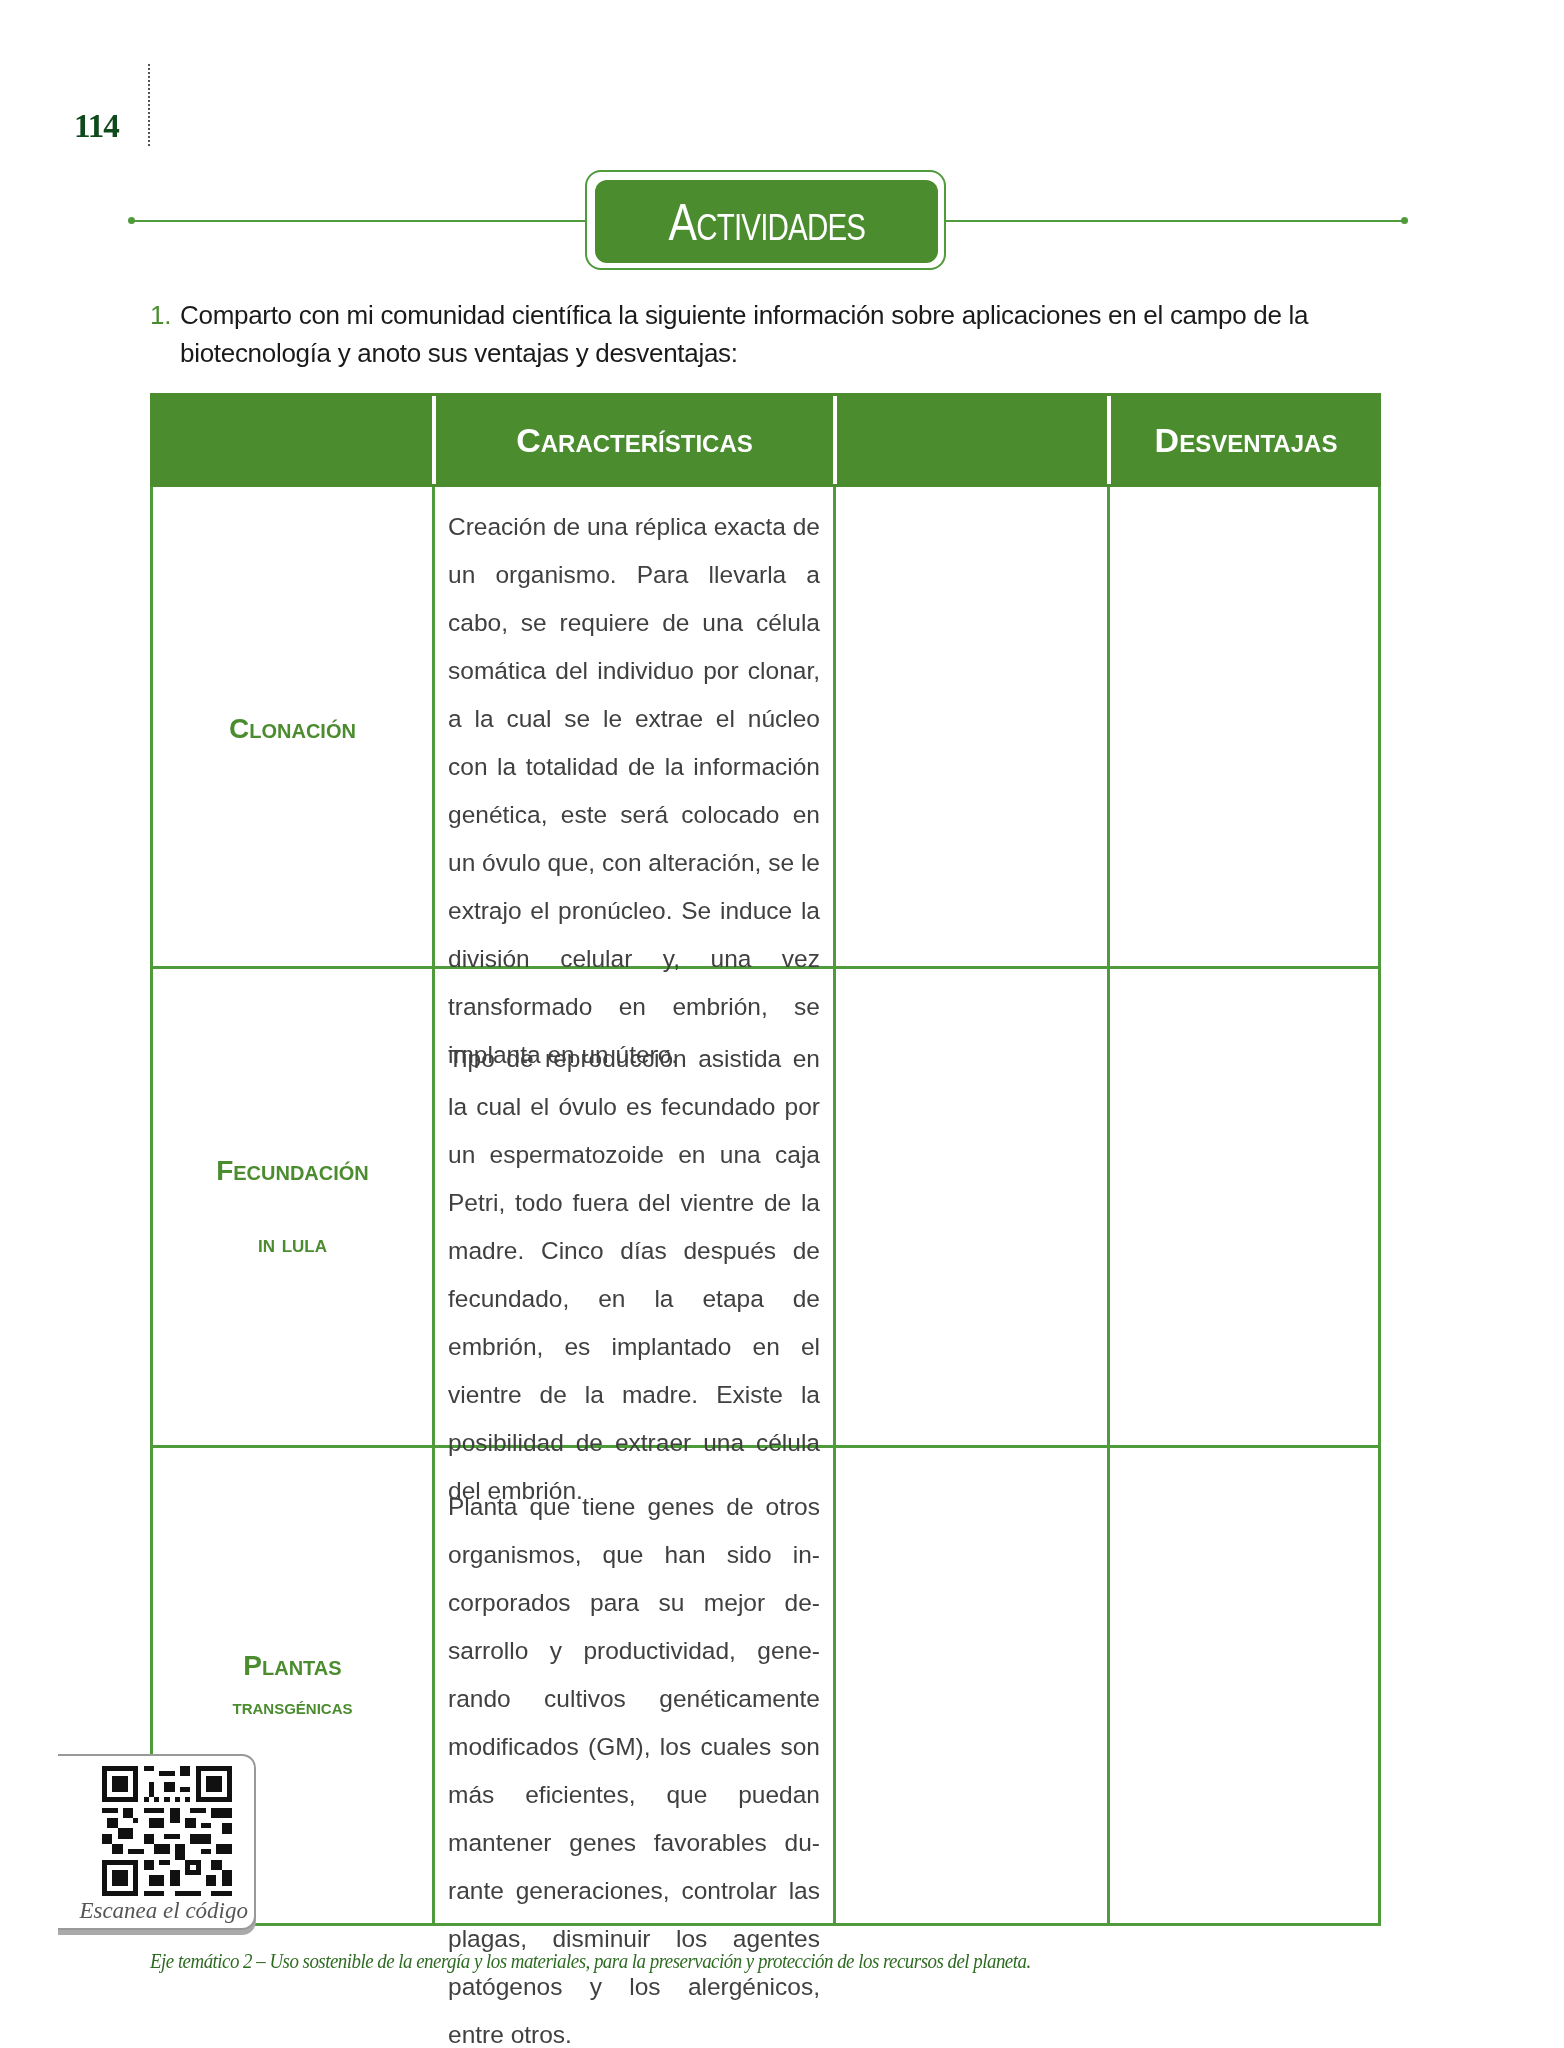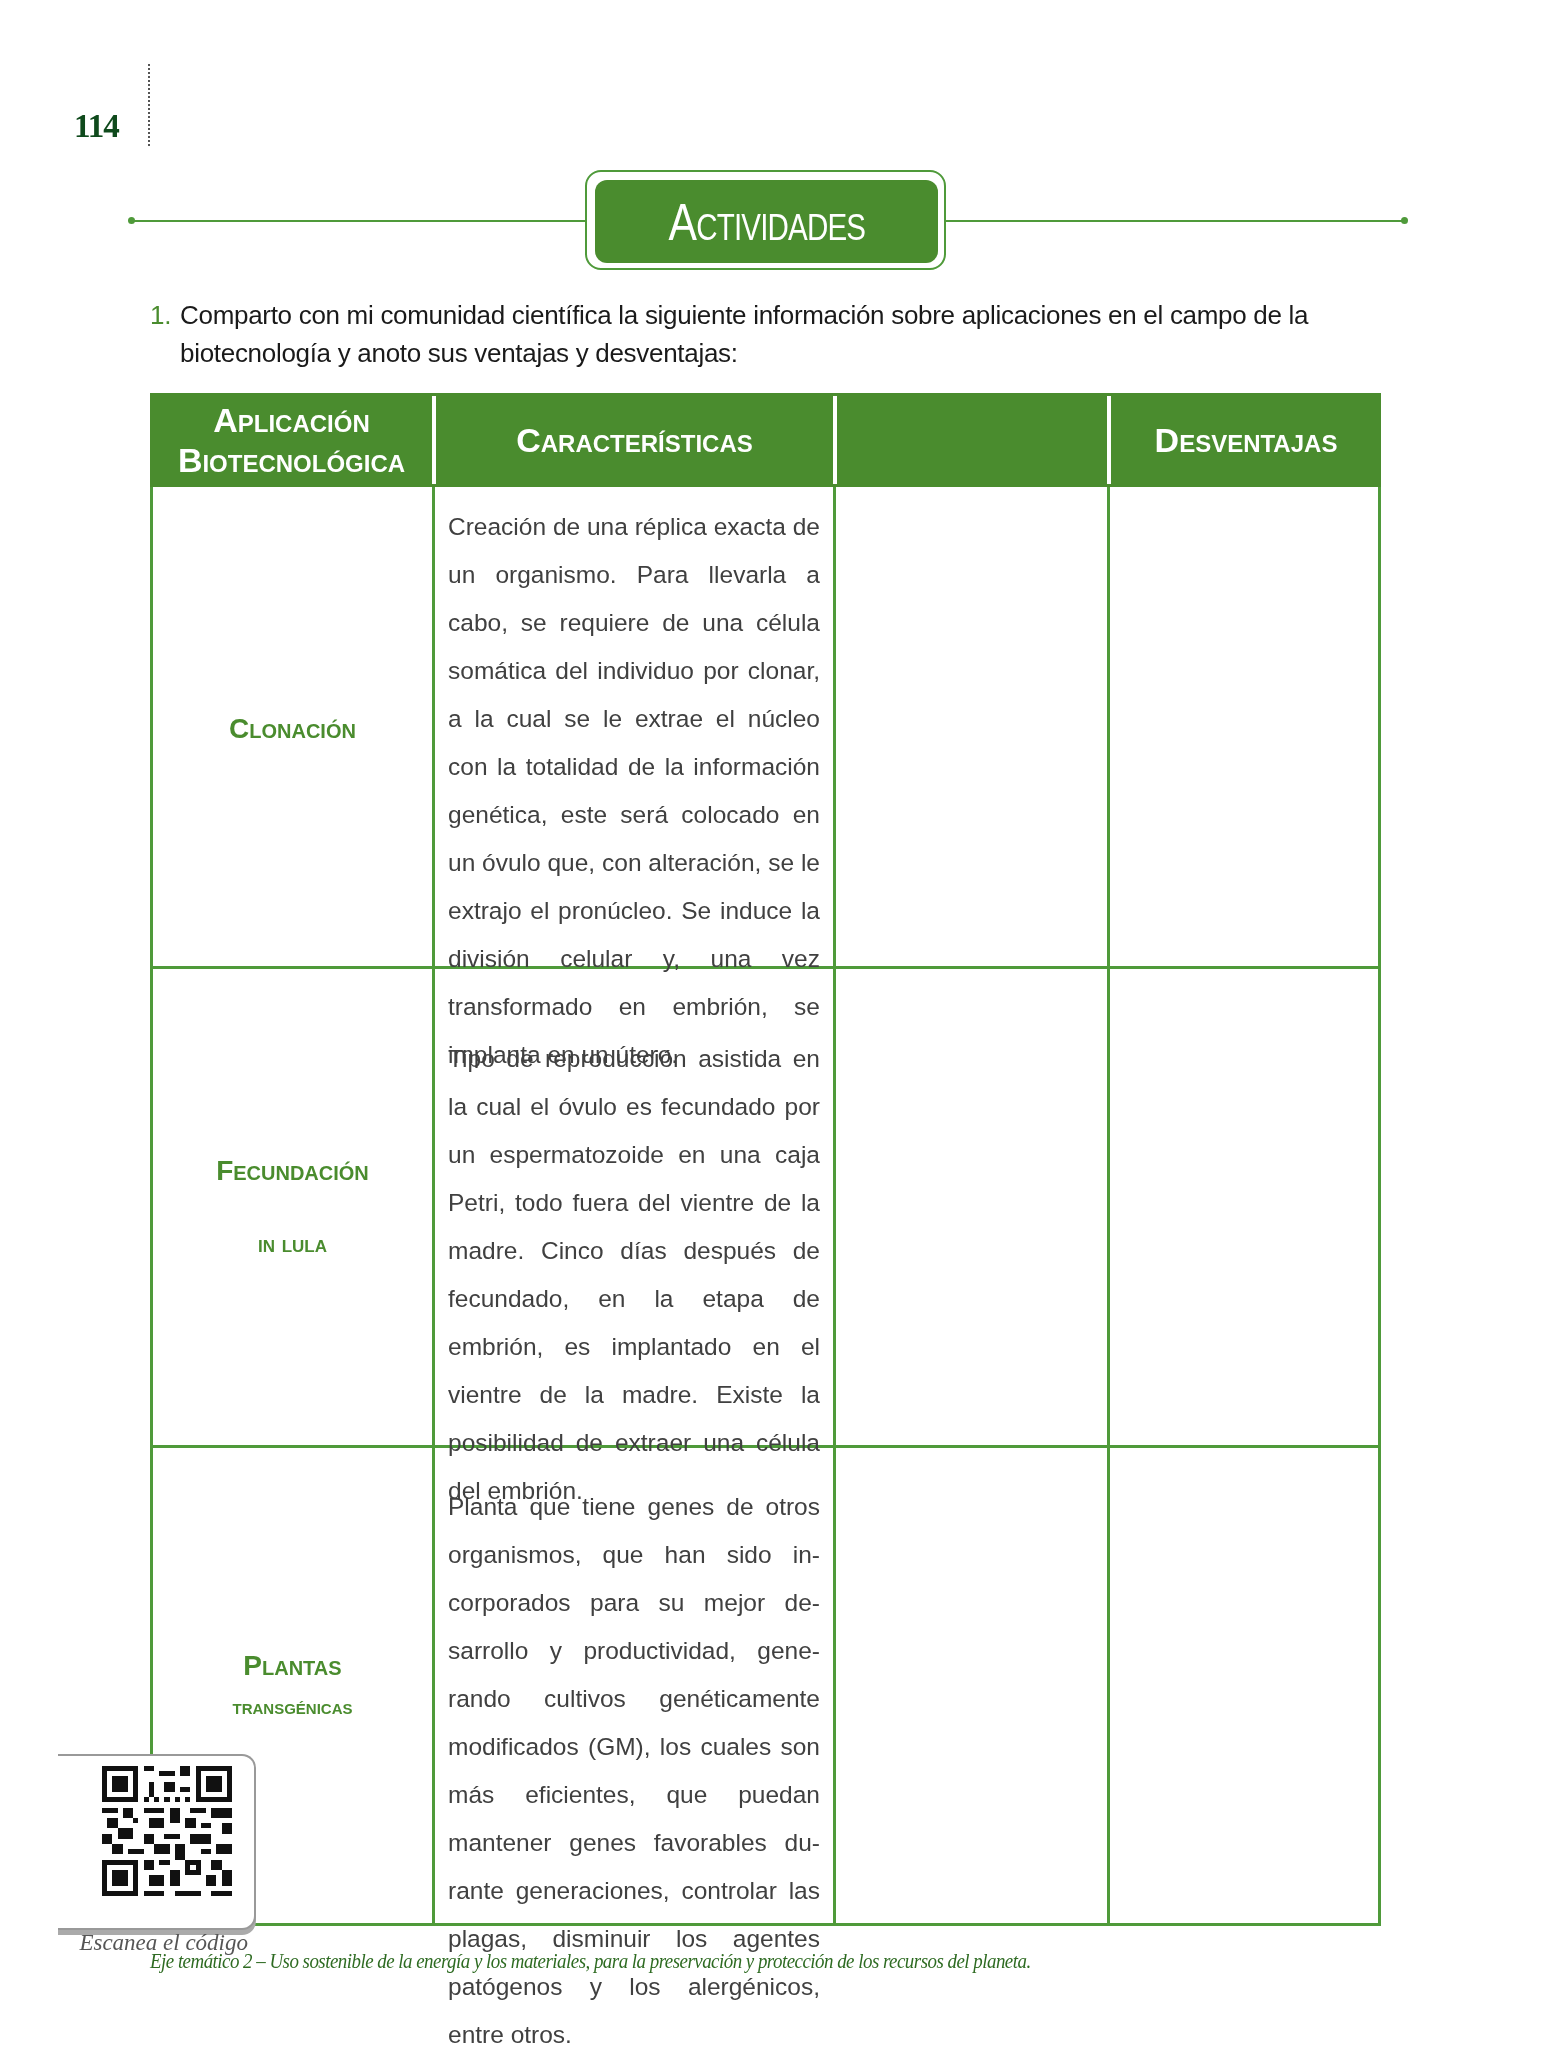--- a/index.html
+++ b/index.html
@@ -41,21 +41,21 @@
   .row-label { position: absolute; display: flex; align-items: center; justify-content: center; flex-direction: column;
                color: #4a8c2e; font-weight: bold; font-variant: small-caps; font-size: 28px; text-align: center; line-height: 41px; }
   .desc { position: absolute; font-size: 24.5px; line-height: 48px; text-align: justify; color: #404040;
           hyphens: manual; }
   .cell-blank { position: absolute; }
 
   .qr-card { position: absolute; left: 58px; top: 1754px; width: 198px; height: 176px; background: #fff;
              border: 2px solid #999; border-left: none; border-radius: 0 14px 14px 0; box-shadow: 0 5px 0 #aaa; box-sizing: border-box; }
   .qr { position: absolute; left: 44px; top: 10px; width: 130px; height: 130px; }
   .qr-caption { position: absolute; left: 0; right: 6px; top: 142px; text-align: right; font-family: "Liberation Serif", serif;
-                font-style: italic; font-size: 23px; color: #555; margin-top: 32px; }
+                font-style: italic; font-size: 23px; color: #555; }
 
   .footer { position: absolute; left: 150px; top: 1948px; font-family: "Liberation Serif", serif; font-style: italic;
             font-size: 22px; color: #2e6b22; letter-spacing: -0.6px; transform: scaleX(0.86); transform-origin: left top; white-space: nowrap; }
 </style>
 </head>
 <body>
 
 <div class="page-number">114</div>
 <div class="page-dots"></div>
 
@@ -69,21 +69,20 @@
   <span class="badge-text">Actividades</span>
 </div>
 
 <div class="instruction">
   <span class="num">1.</span>
   <span class="txt">Comparto con mi comunidad científica la siguiente información sobre aplicaciones en el campo de la biotecnología y anoto sus ventajas y desventajas:</span>
 </div>
 
 <div class="table">
   <div class="thead">
-    <div class="th" style="left:0;width:283px;">Aplicación Biotecnológica</div>
     <div class="th-div" style="left:282px;"></div>
     <div class="th" style="left:285px;width:399px;">Características</div>
     <div class="th-div" style="left:683px;"></div>
     <div class="th-div" style="left:957px;"></div>
     <div class="th" style="left:961px;width:270px;">Desventajas</div>
   </div>
 
   <div class="grid-line-v" style="left:0;top:94px;height:1439px;"></div>
   <div class="grid-line-v" style="left:282px;top:94px;height:1439px;"></div>
   <div class="grid-line-v" style="left:683px;top:94px;height:1439px;"></div>

